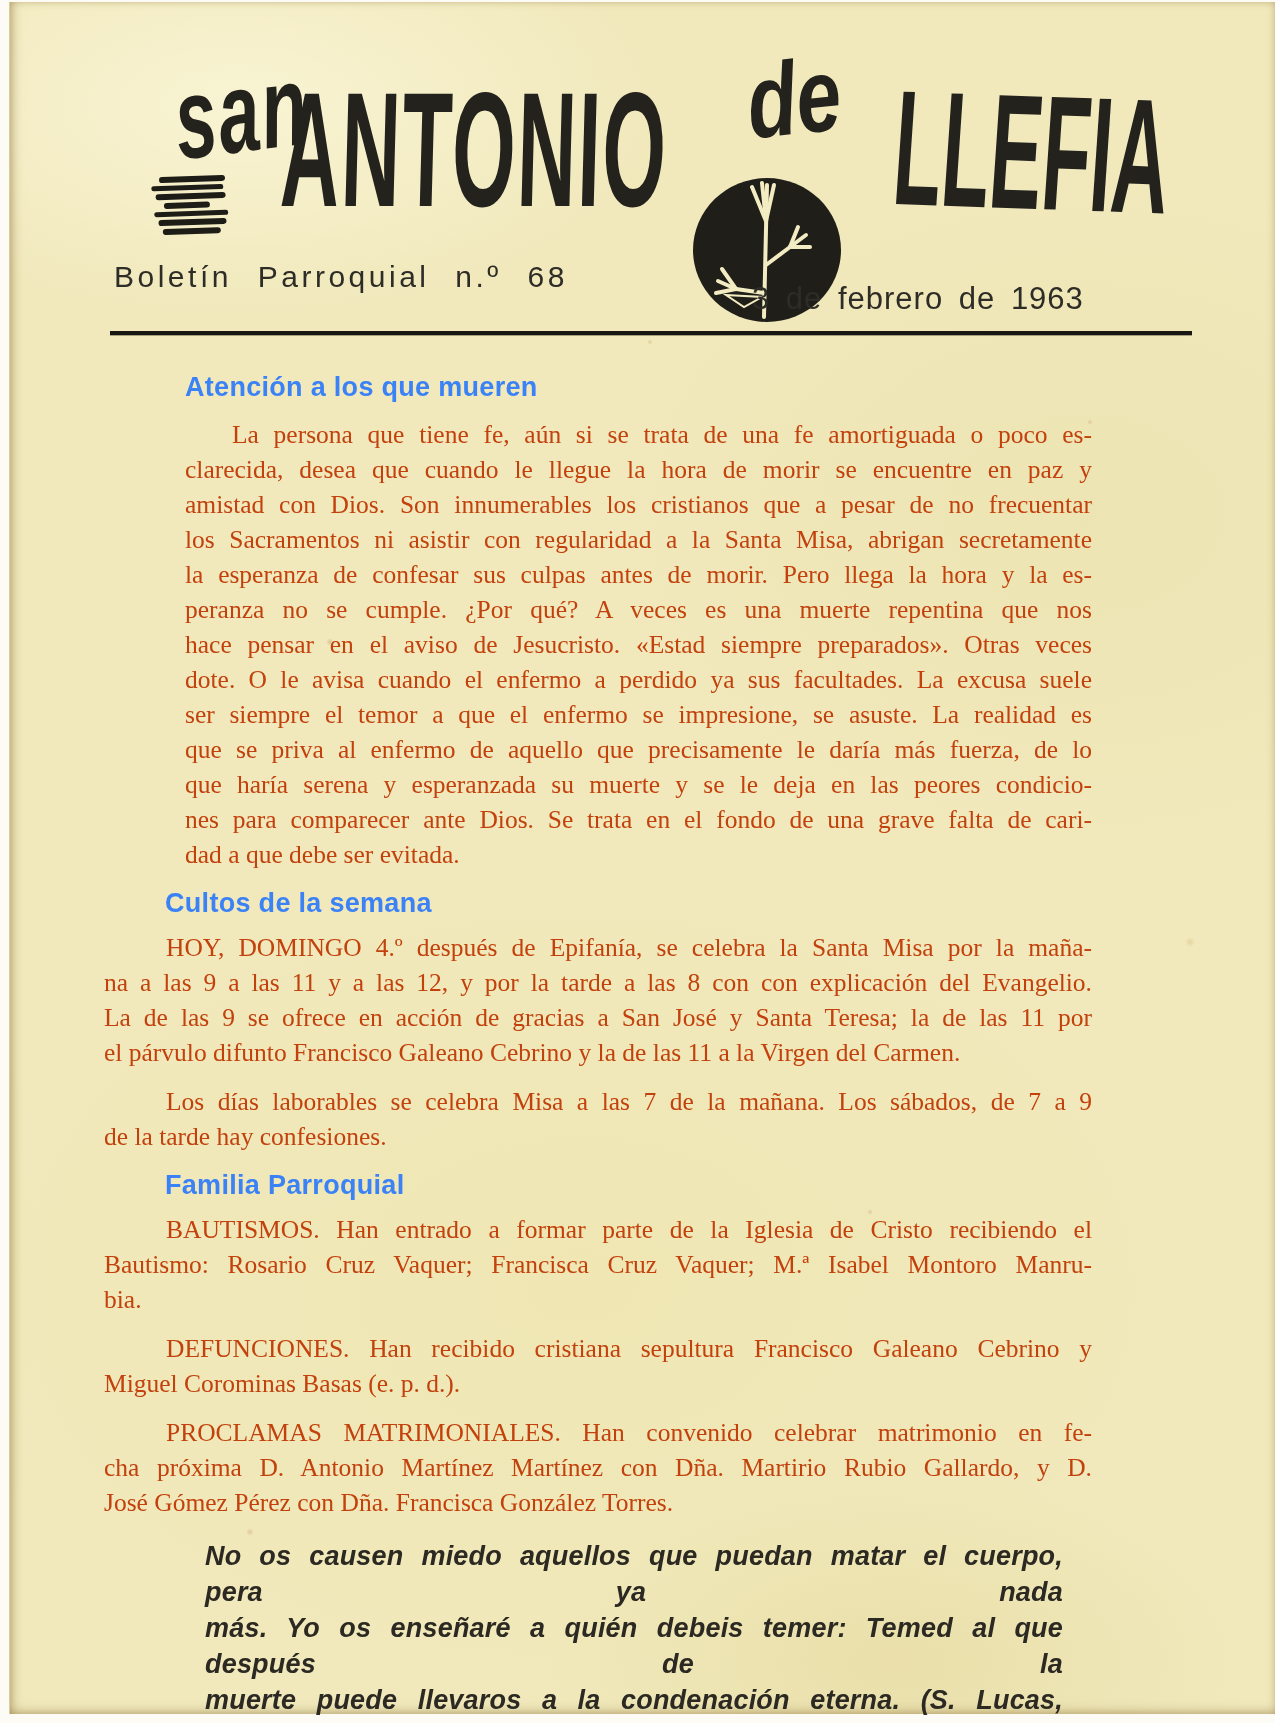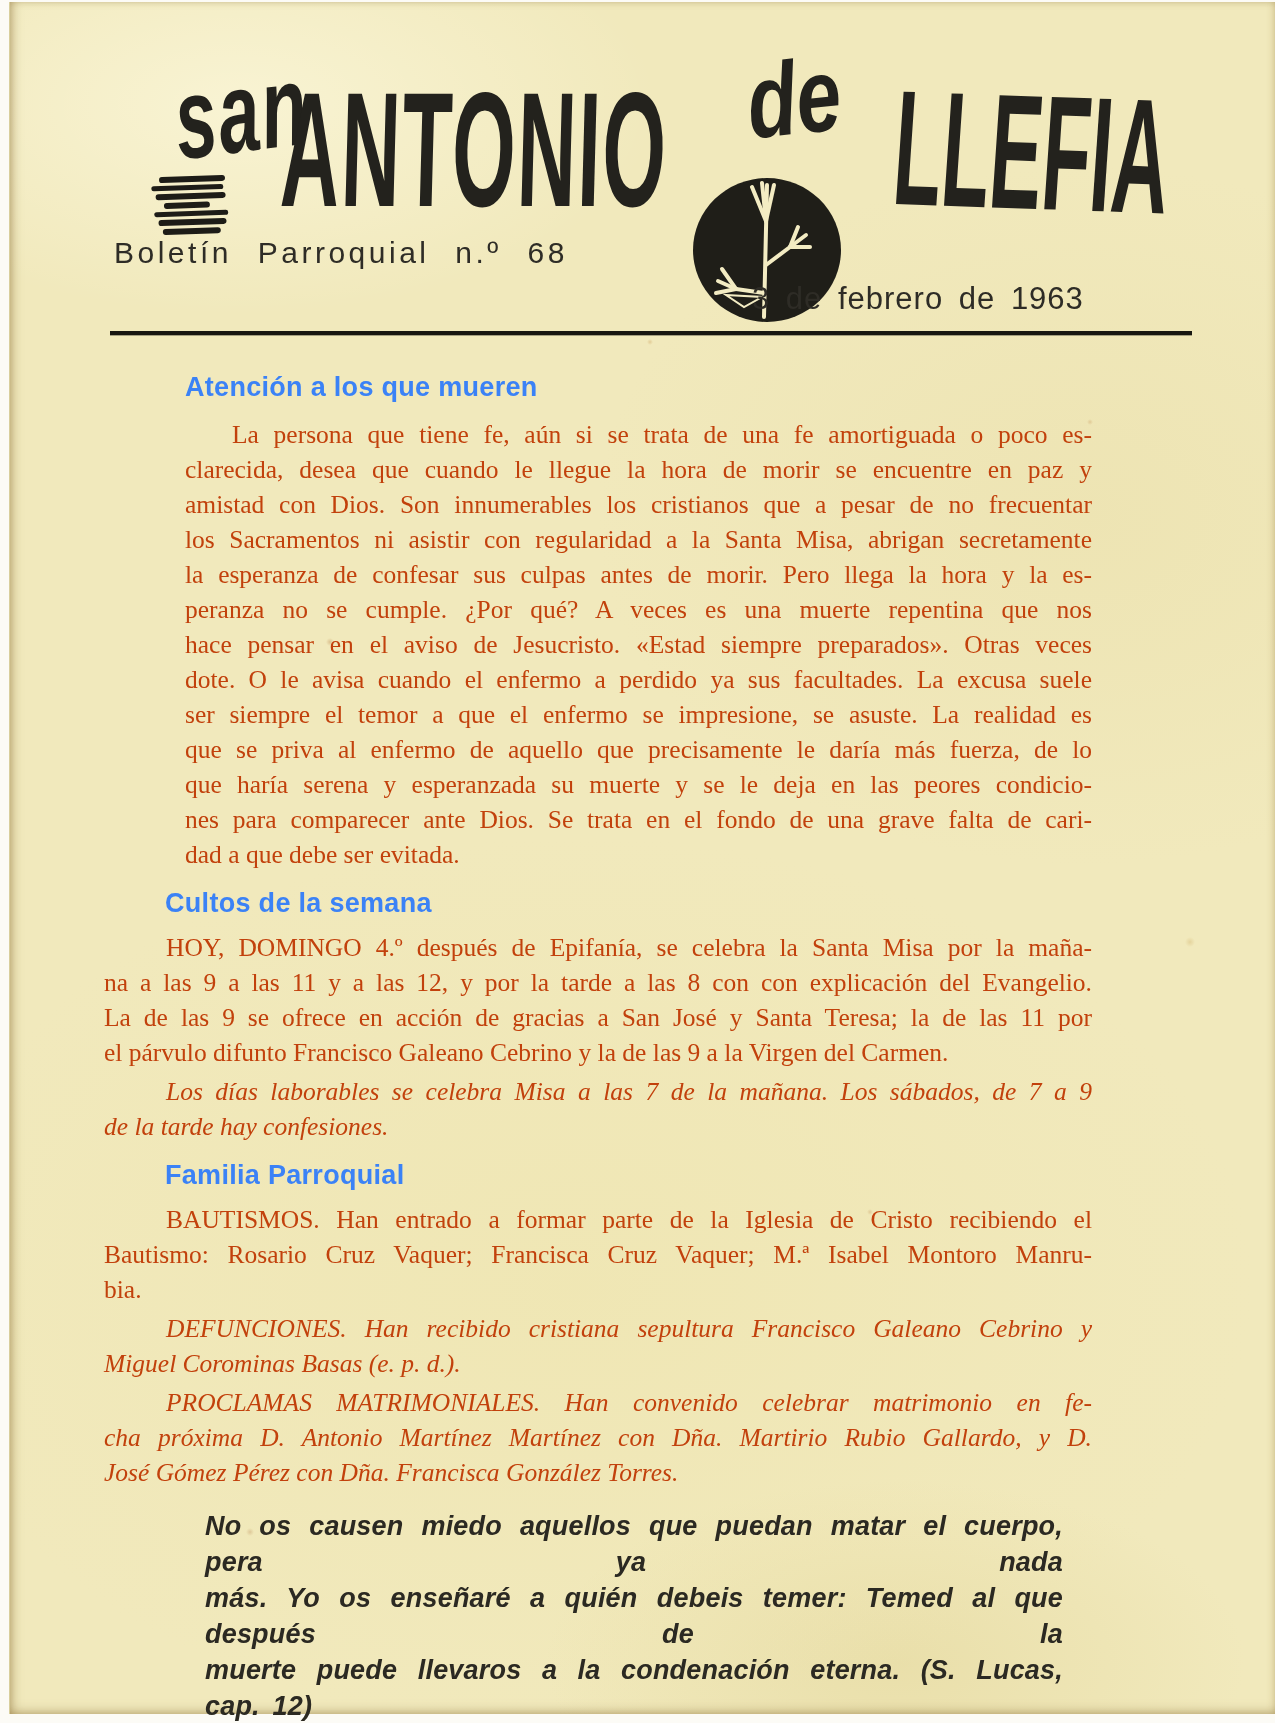--- a/index.html
+++ b/index.html
@@ -41,21 +41,21 @@
                transform:scale(.85,1.7) skewX(-3deg); }
   .t-de      { left:742px; top:52px;  font-style:italic; font-weight:700; font-size:80px; line-height:80px;
                transform:rotate(-6deg) scaleY(1.3); }
   .t-llefia  { left:900px; top:66px;  font-weight:700; font-size:96px; line-height:96px; letter-spacing:0;
                transform:scale(.82,1.7) skewX(-7deg) rotate(1deg); }
 
   .stamp { position:absolute; left:146px; top:174px; width:94px; height:66px; }
   .logo  { position:absolute; left:692px; top:177px; width:150px; height:146px; }
 
   .subline { position:absolute; font-family:"Liberation Sans", sans-serif; color:#2e2c26; white-space:nowrap; }
-  .sub-left  { left:114px; top:236px; font-size:30px; letter-spacing:3.5px; word-spacing:14px; }
+  .sub-left  { left:114px; top:260px; font-size:30px; letter-spacing:3.5px; word-spacing:14px; }
   .sub-right { left:752px; top:281px; font-size:31px; letter-spacing:1px;  word-spacing:6px; }
 
   .rule { position:absolute; left:110px; top:331px; width:1082px; height:4px; background:#181711;
           box-shadow:0 1px 0 rgba(24,23,17,.35); }
 
   
   .content { position:absolute; left:0; top:372px; width:1275px; }
 
   h2.h { font-family:"Liberation Sans", sans-serif; font-weight:700; font-size:27px; line-height:30px;
          color:#3b82f6; letter-spacing:.3px; }
@@ -64,21 +64,21 @@
   .tline { text-align:justify; text-align-last:justify; white-space:normal; }
   .tline.last { text-align-last:auto; }
 
   .sec-narrow { padding:0 183px 0 185px; }
   .sec-narrow h2 { margin:0 0 15px 0; }
   .sec-narrow .para .tline:first-child { text-indent:47px; }
 
   .sec-wide { padding:0 183px 0 104px; margin-top:16px; }
   .sec-wide h2 { margin:0 0 12px 61px; }
   .sec-wide .para .tline:first-child { text-indent:62px; }
-  .sec-wide .para + .para { margin-top:4px;font-style:italic; }
+  .sec-wide .para + .para { margin-top:14px; }
 
   .quote { margin:18px 212px 0 205px; font-family:"Liberation Sans", sans-serif;
            font-style:italic; font-weight:700; font-size:27px; line-height:36px;
            color:#2b2922; word-spacing:5px; letter-spacing:.2px; }
 </style>
 </head>
 <body>
 
 <div class="page">
   <div class="paper"></div>
@@ -145,21 +145,21 @@
           <div class="tline last">dad a que debe ser evitada.</div>
         </div>
     </section>
 
     <section class="sec-wide">
       <h2 class="h">Cultos de la semana</h2>
       <div class="para">
           <div class="tline">HOY, DOMINGO 4.º después de Epifanía, se celebra la Santa Misa por la maña-</div>
           <div class="tline">na a las 9 a las 11 y a las 12, y por la tarde a las 8 con con explicación  del  Evangelio.</div>
           <div class="tline">La de las 9 se ofrece en acción de gracias a San José y Santa Teresa; la de las  11  por</div>
-          <div class="tline last">el párvulo difunto Francisco Galeano Cebrino y la de las 9 a la Virgen del Carmen.</div>
+          <div class="tline last">el párvulo difunto Francisco Galeano Cebrino y la de las 11 a la Virgen del Carmen.</div>
         </div>
       <div class="para">
           <div class="tline">Los días laborables se celebra Misa a las 7 de la mañana. Los sábados,  de  7  a  9</div>
           <div class="tline last">de la tarde hay confesiones.</div>
         </div>
     </section>
 
     <section class="sec-wide">
       <h2 class="h">Familia Parroquial</h2>
       <div class="para">

